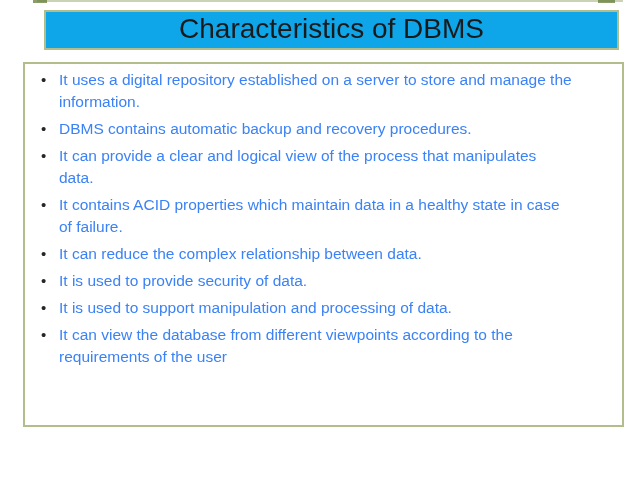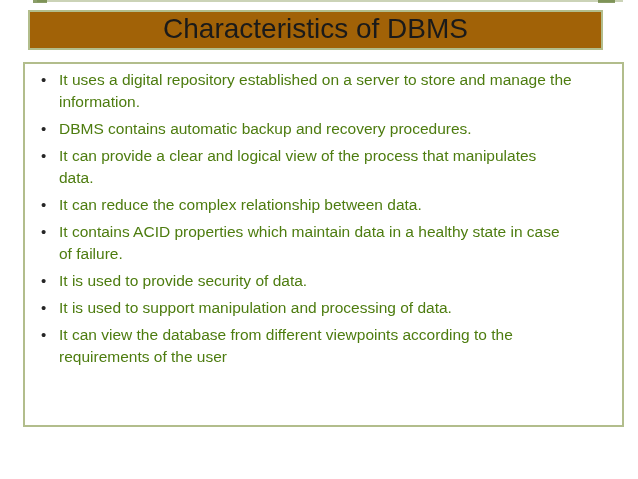--- a/index.html
+++ b/index.html
@@ -27,27 +27,27 @@
     position: absolute;
     top: 0;
     height: 3px;
     background: rgba(100, 125, 55, 0.75);
   }
   .top-edge-dash.left  { left: 33px;  width: 14px; }
   .top-edge-dash.right { left: 598px; width: 17px; }
 
   .title-box {
     position: absolute;
-    left: 28px;
+    left: 44px;
     top: 10px;
     width: 575px;
     height: 40px;
     box-sizing: border-box;
     border: 2px solid var(--border-color, #b2bd8c);
-    background: #a16207;
+    background: #0ea5e9;
     display: flex;
     align-items: center;
     justify-content: center;
   }
   .title-text {
     font-size: 28px;
     line-height: 1;
     color: #1a1a1a;
     letter-spacing: 0px;
     white-space: nowrap;
@@ -68,21 +68,21 @@
     margin: 0;
     padding: 5px 8px 0 0;
     list-style: none;
   }
   .bullet-list li {
     position: relative;
     padding-left: 34px;
     font-size: 15.5px;
     line-height: 22px;
     margin-bottom: 5px;
-    color: #4d7c0f;
+    color: #3b82f6;
   }
   .bullet-list li::before {
     content: "\2022";
     position: absolute;
     left: 16px;
     top: 0;
     font-size: 15px;
     color: #262626;
   }
 </style>
@@ -95,19 +95,19 @@
 
 <div class="title-box">
   <div class="title-text">Characteristics of DBMS</div>
 </div>
 
 <div class="content-box">
   <ul class="bullet-list">
       <li>It uses a digital repository established on a server to store and manage the<br>information.</li>
       <li>DBMS contains automatic backup and recovery procedures.</li>
       <li>It can provide a clear and logical view of the process that manipulates<br>data.</li>
+      <li>It contains ACID properties which maintain data in a healthy state in case<br>of failure.</li>
       <li>It can reduce the complex relationship between data.</li>
-      <li>It contains ACID properties which maintain data in a healthy state in case<br>of failure.</li>
       <li>It is used to provide security of data.</li>
       <li>It is used to support manipulation and processing of data.</li>
       <li>It can view the database from different viewpoints according to the<br>requirements of the user</li>
     </ul>
 </div>
 
 </body></html>

